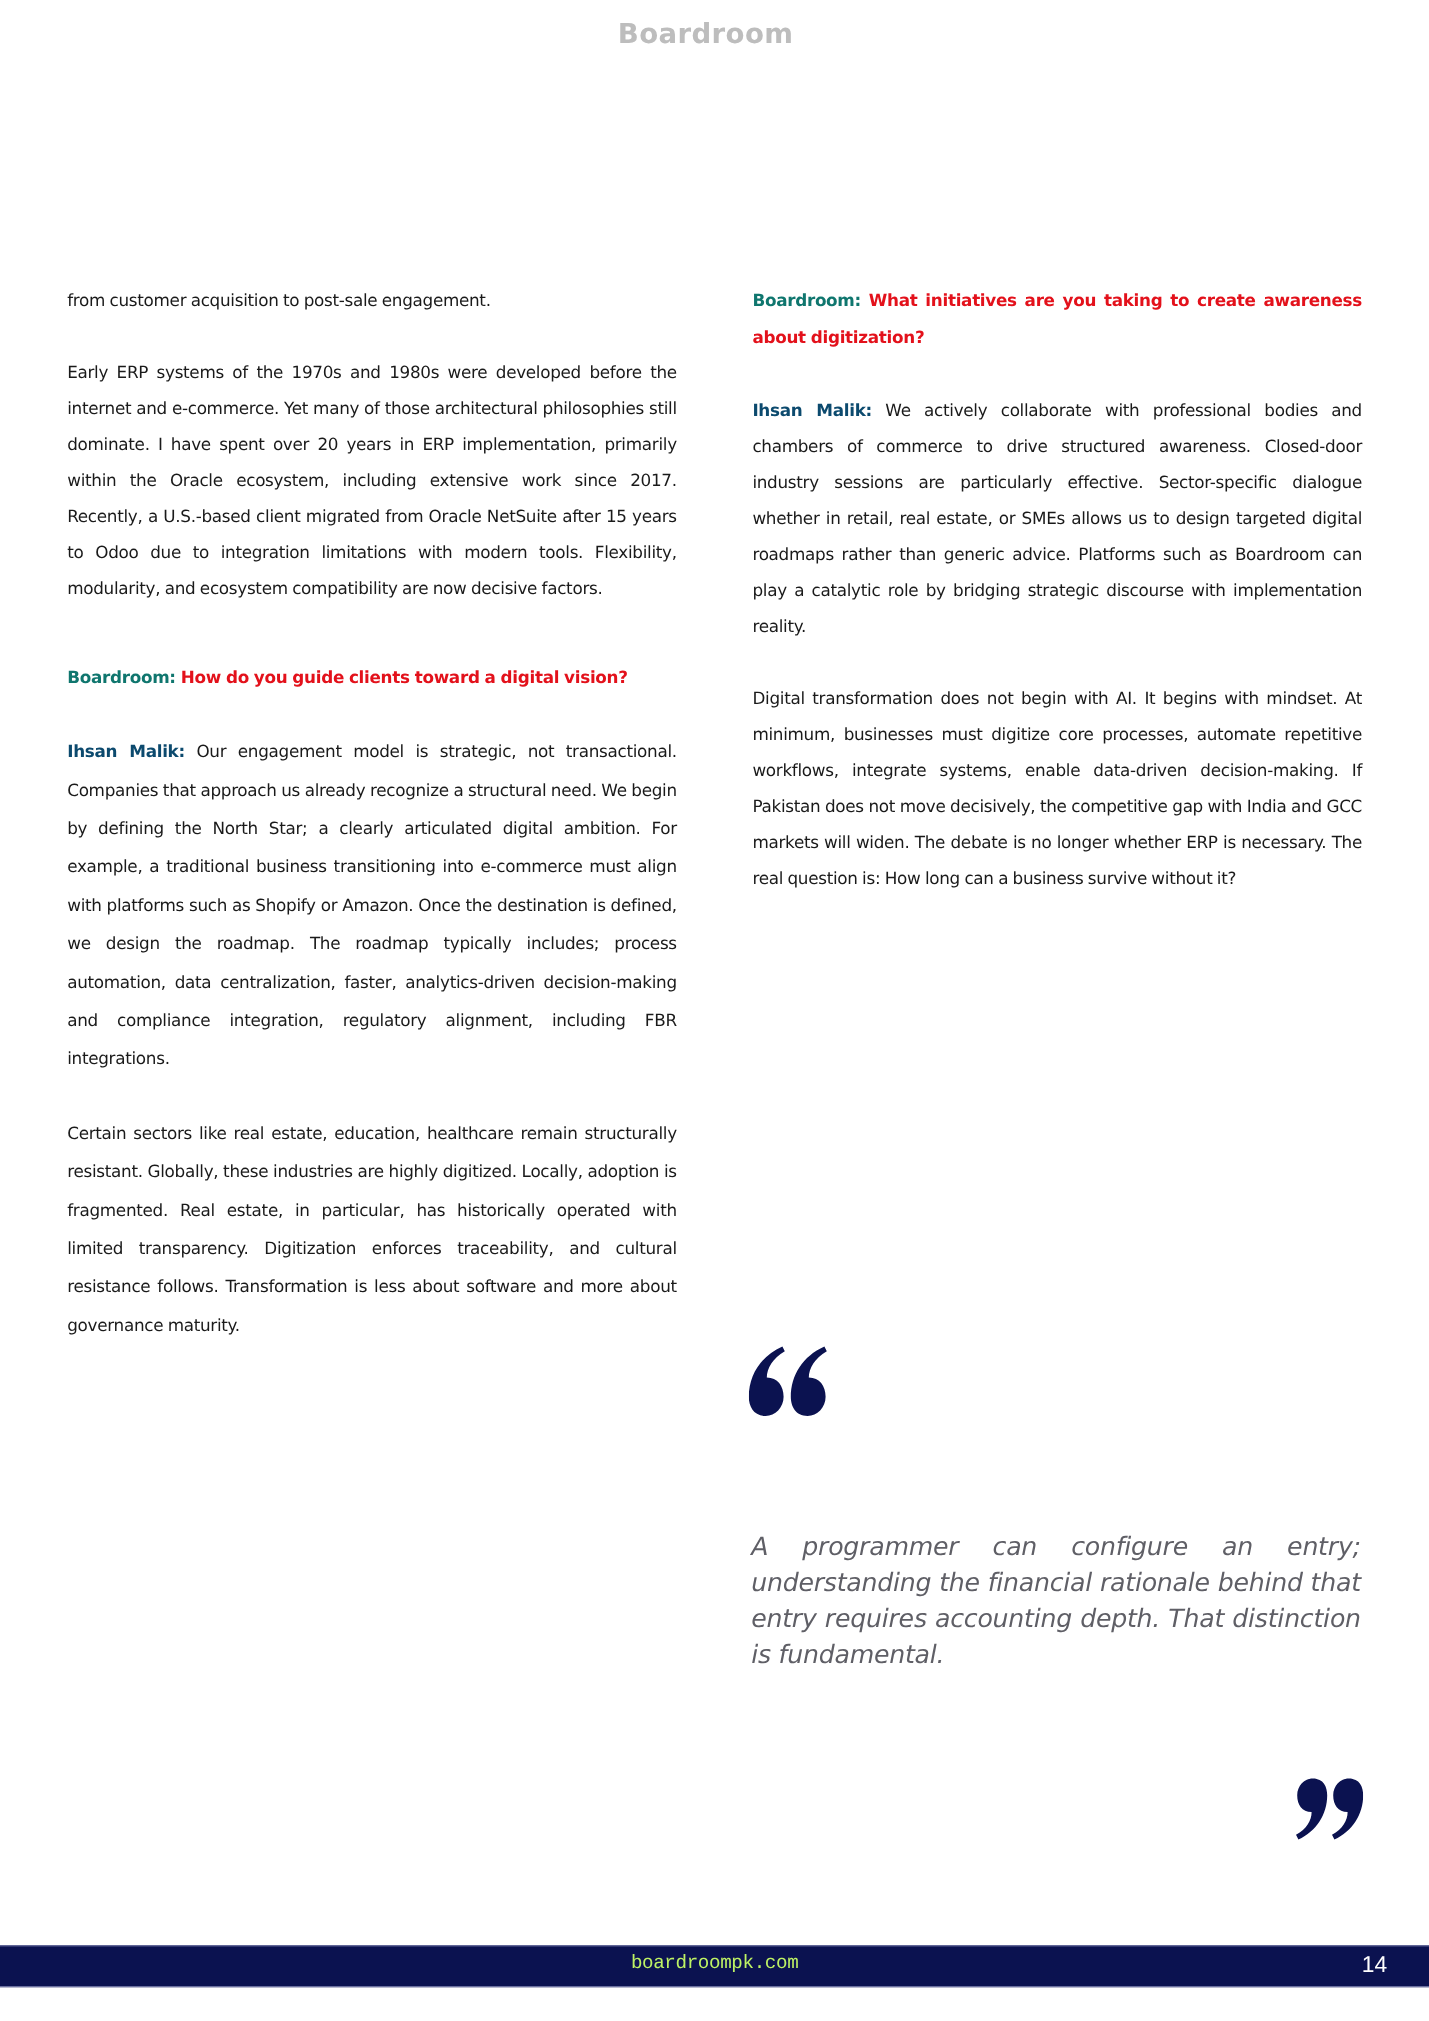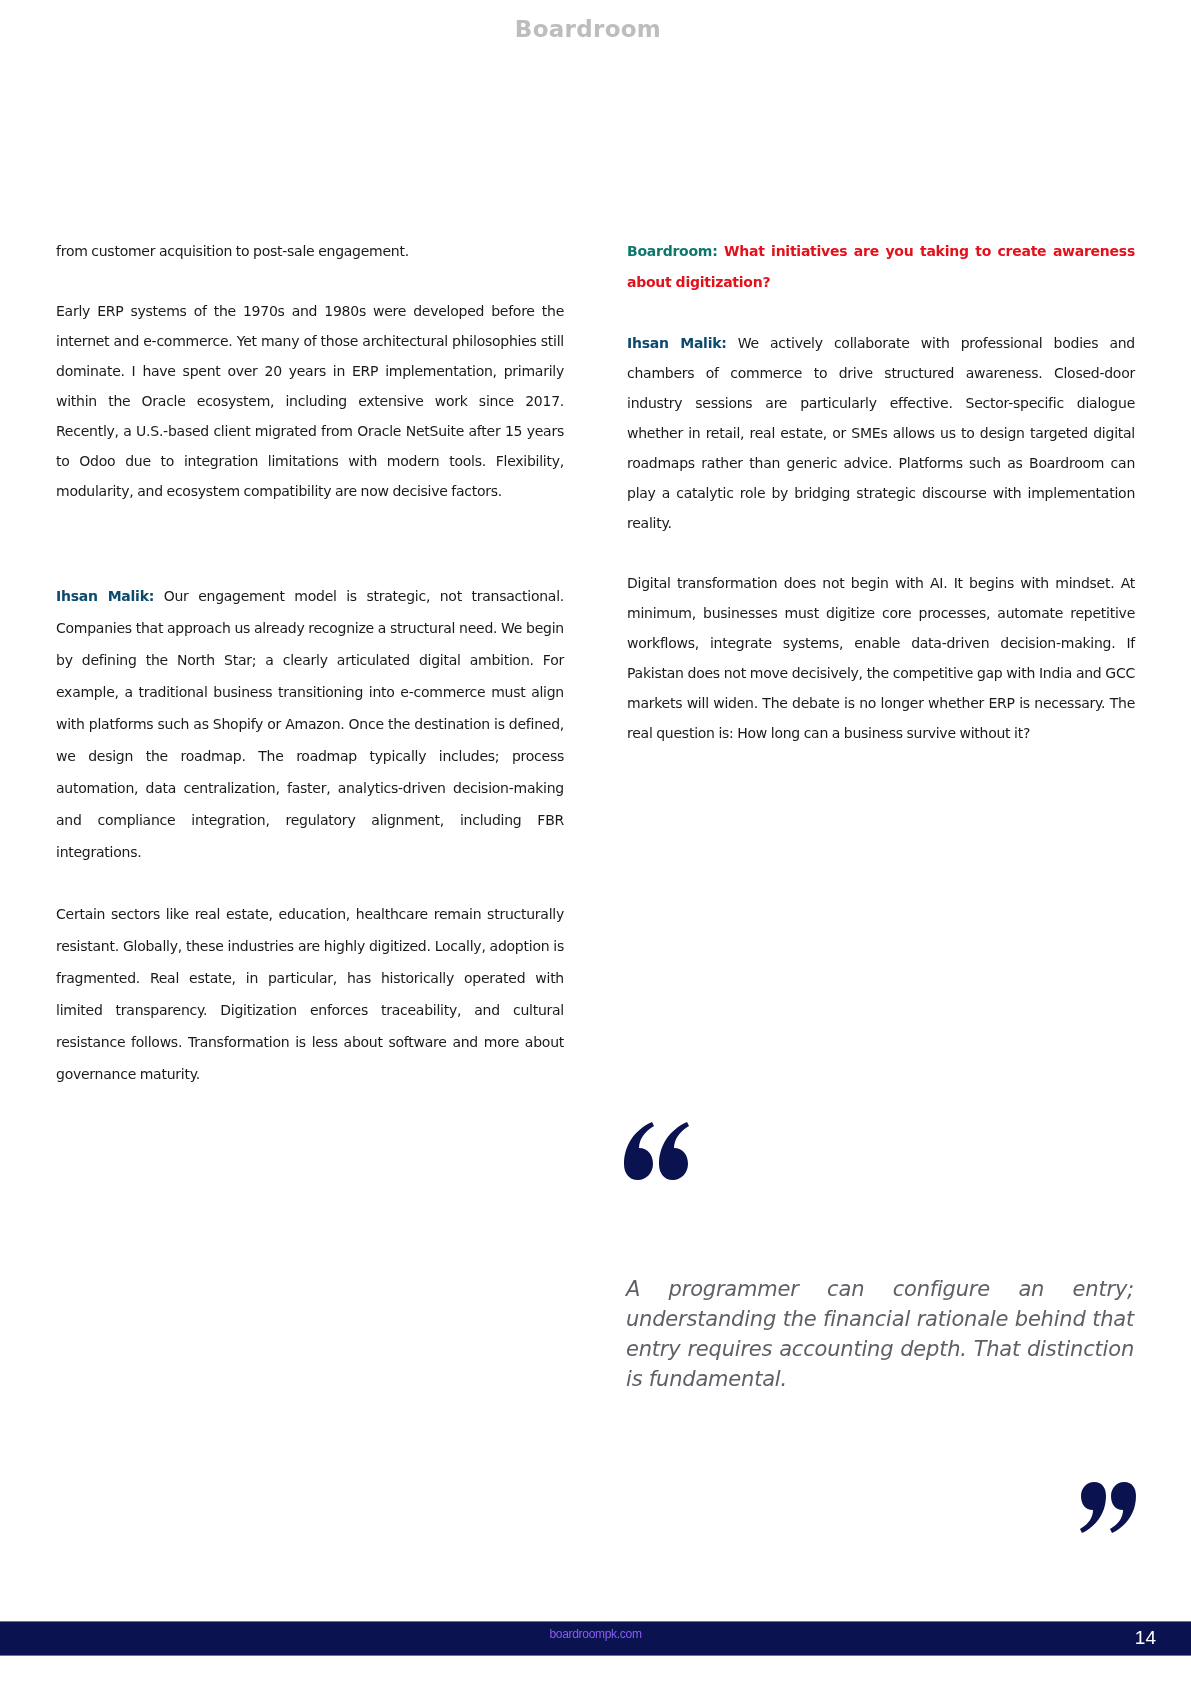--- a/index.html
+++ b/index.html
@@ -21,35 +21,39 @@
   .speaker { color: #0c4a6e; font-weight: bold; }
   .sec2 { line-height: 32px; }
   .quote-open { position: absolute; left: 624px; top: 1120px; width: 70px; height: 62px; }
   .quote-text { position: absolute; left: 626px; top: 1274px; width: 508px; font-style: italic;
                 font-size: 21px; line-height: 30px; color: #5f5f66; text-align: justify;
                 letter-spacing: -0.2px; }
   .quote-close { position: absolute; left: 1076px; top: 1480px; width: 60px; height: 54px; }
   .footer { position: absolute; left: 0; top: 1621px; width: 1191px; height: 33px;
             background: #0b1250; border-top: 1px solid #6b70a0; border-bottom: 1px solid #6b70a0; }
   .footer-url { position: absolute; left: 0; width: 1191px; top: 5px; text-align: center;
-                color: #8b5cf6; font-size: 12px; font-family: Liberation Sans, sans-serif;
+                color: #bef264; font-size: 16px; font-family: Liberation Mono, monospace;
                 letter-spacing: -0.3px; }
   .footer-page { position: absolute; right: 35px; top: 5px; color: #ffffff; font-size: 19px;
                  font-family: Liberation Sans, sans-serif; }
 </style>
 </head>
 <body>
 
 <div class="masthead">Boardroom</div>
 
 <div class="col left">
   <p>from customer acquisition to post-sale engagement.</p>
   <div class="gap-1"></div>
   <p>Early ERP systems of the 1970s and 1980s were developed before the internet and e-commerce. Yet many of those architectural philosophies still dominate. I have spent over 20 years in ERP implementation, primarily within the Oracle ecosystem, including extensive work since 2017. Recently, a U.S.-based client migrated from Oracle NetSuite after 15 years to Odoo due to integration limitations with modern tools. Flexibility, modularity, and ecosystem compatibility are now decisive factors.</p>
   <div class="gap-2"></div>
+  <p class="q">
+    <span class="brand">Boardroom:</span>
+    <span class="question">How do you guide clients toward a digital vision?</span>
+  </p>
   <div class="gap-1"></div>
   <p class="sec2">
     <span class="speaker">Ihsan Malik:</span>
     <span>Our engagement model is strategic, not transactional. Companies that approach us already recognize a structural need. We begin by defining the North Star; a clearly articulated digital ambition. For example, a traditional business transitioning into e-commerce must align with platforms such as Shopify or Amazon. Once the destination is defined, we design the roadmap. The roadmap typically includes; process automation, data centralization, faster, analytics-driven decision-making and compliance integration, regulatory alignment, including FBR integrations.</span>
   </p>
   <div class="gap-1"></div>
   <p class="sec2">Certain sectors like real estate, education, healthcare remain structurally resistant. Globally, these industries are highly digitized. Locally, adoption is fragmented. Real estate, in particular, has historically operated with limited transparency. Digitization enforces traceability, and cultural resistance follows. Transformation is less about software and more about governance maturity.</p>
 </div>
 
 <div class="col right">

